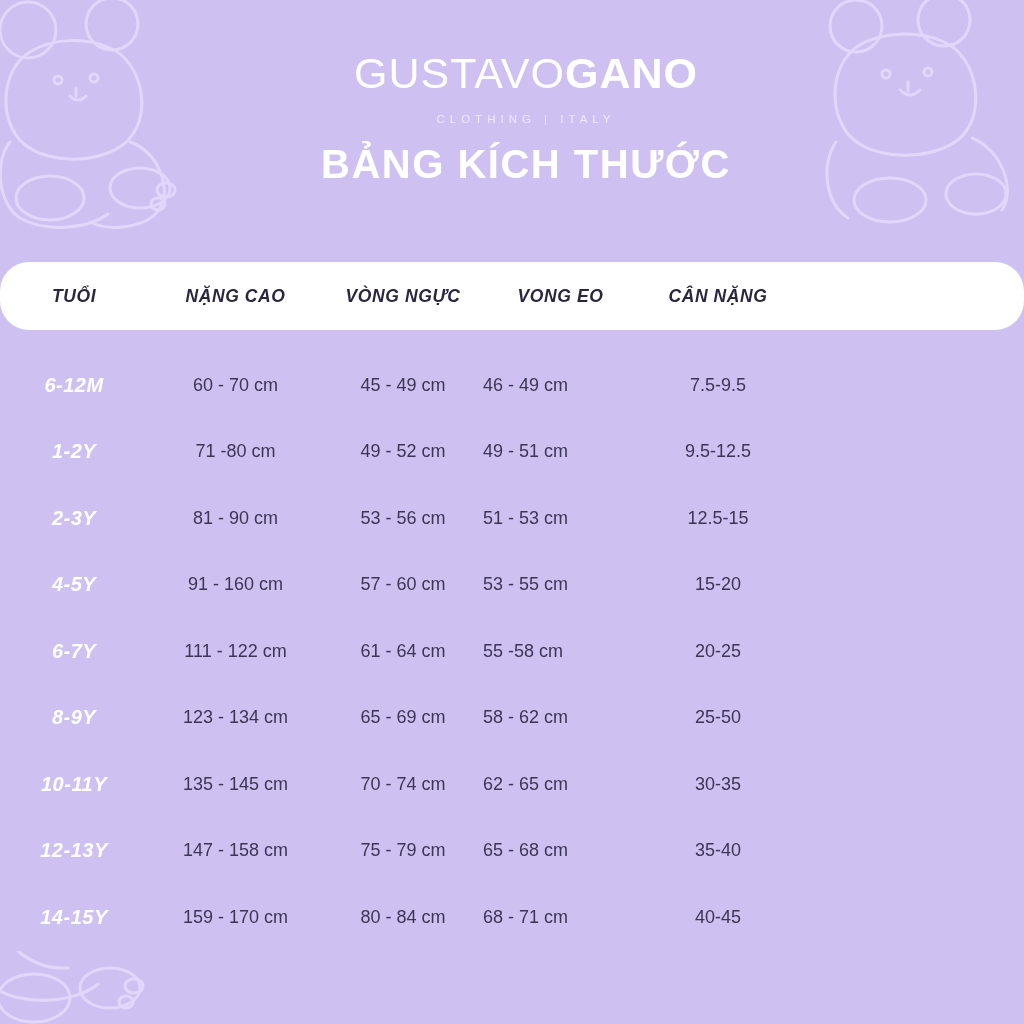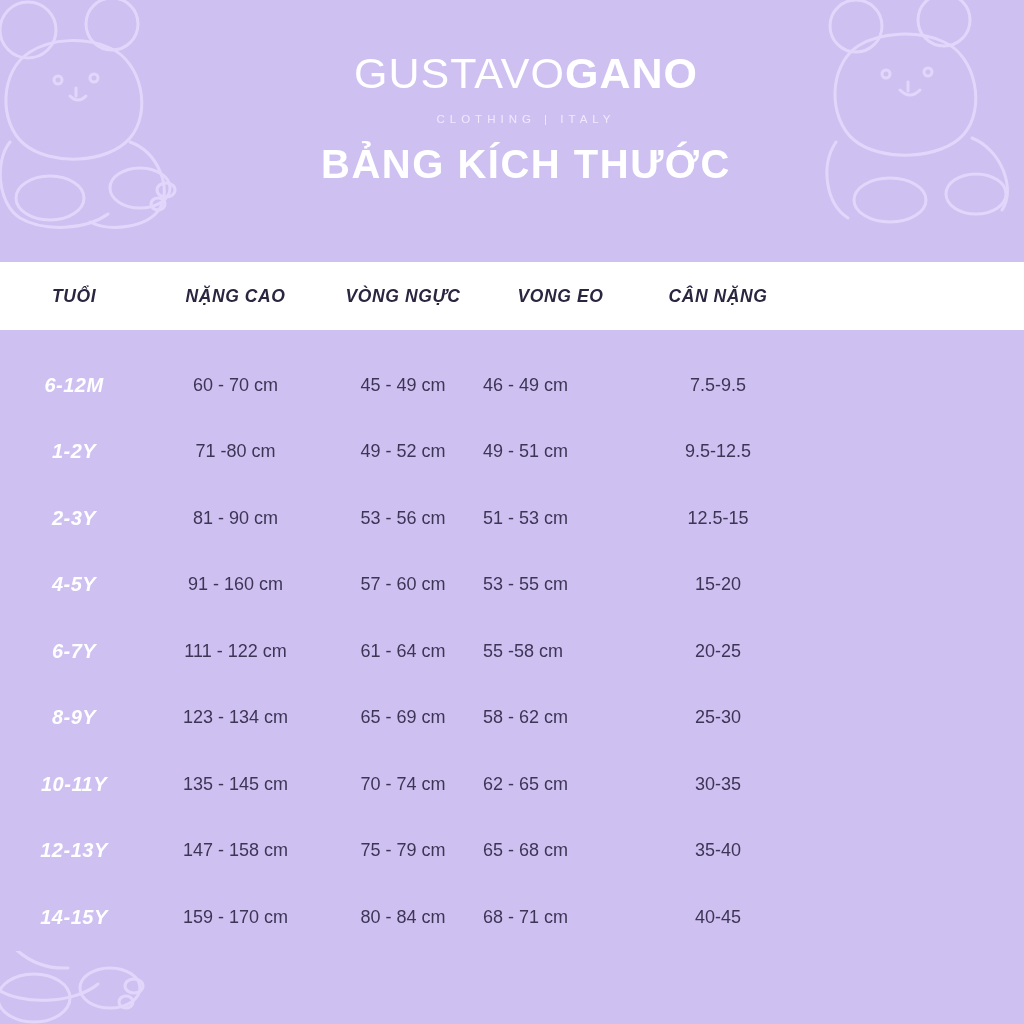--- a/index.html
+++ b/index.html
@@ -82,20 +82,21 @@
     position: absolute;
     left: 0;
     top: 262px;
     width: 1024px;
   }
   .thead {
     background: #ffffff;
     height: 68px;
     display: flex;
     align-items: center;
+    border-radius: 29px;
   }
   .thead .cell {
     font-size: 17.5px;
     font-weight: 800;
     font-style: italic;
     color: #2b2540;
     letter-spacing: 0.6px;
     text-align: center;
   }
   .tbody {
@@ -241,21 +242,21 @@
         <div class="cell c2 val">61 - 64 cm</div>
         <div class="cell c3 val">55 -58 cm</div>
         <div class="cell c4 val">20-25</div>
       </div>
 
       <div class="row">
         <div class="cell c0 age">8-9Y</div>
         <div class="cell c1 val">123 - 134 cm</div>
         <div class="cell c2 val">65 - 69 cm</div>
         <div class="cell c3 val">58 - 62 cm</div>
-        <div class="cell c4 val">25-30</div>
+        <div class="cell c4 val">25-50</div>
       </div>
 
       <div class="row">
         <div class="cell c0 age">10-11Y</div>
         <div class="cell c1 val">135 - 145 cm</div>
         <div class="cell c2 val">70 - 74 cm</div>
         <div class="cell c3 val">62 - 65 cm</div>
         <div class="cell c4 val">30-35</div>
       </div>
 

